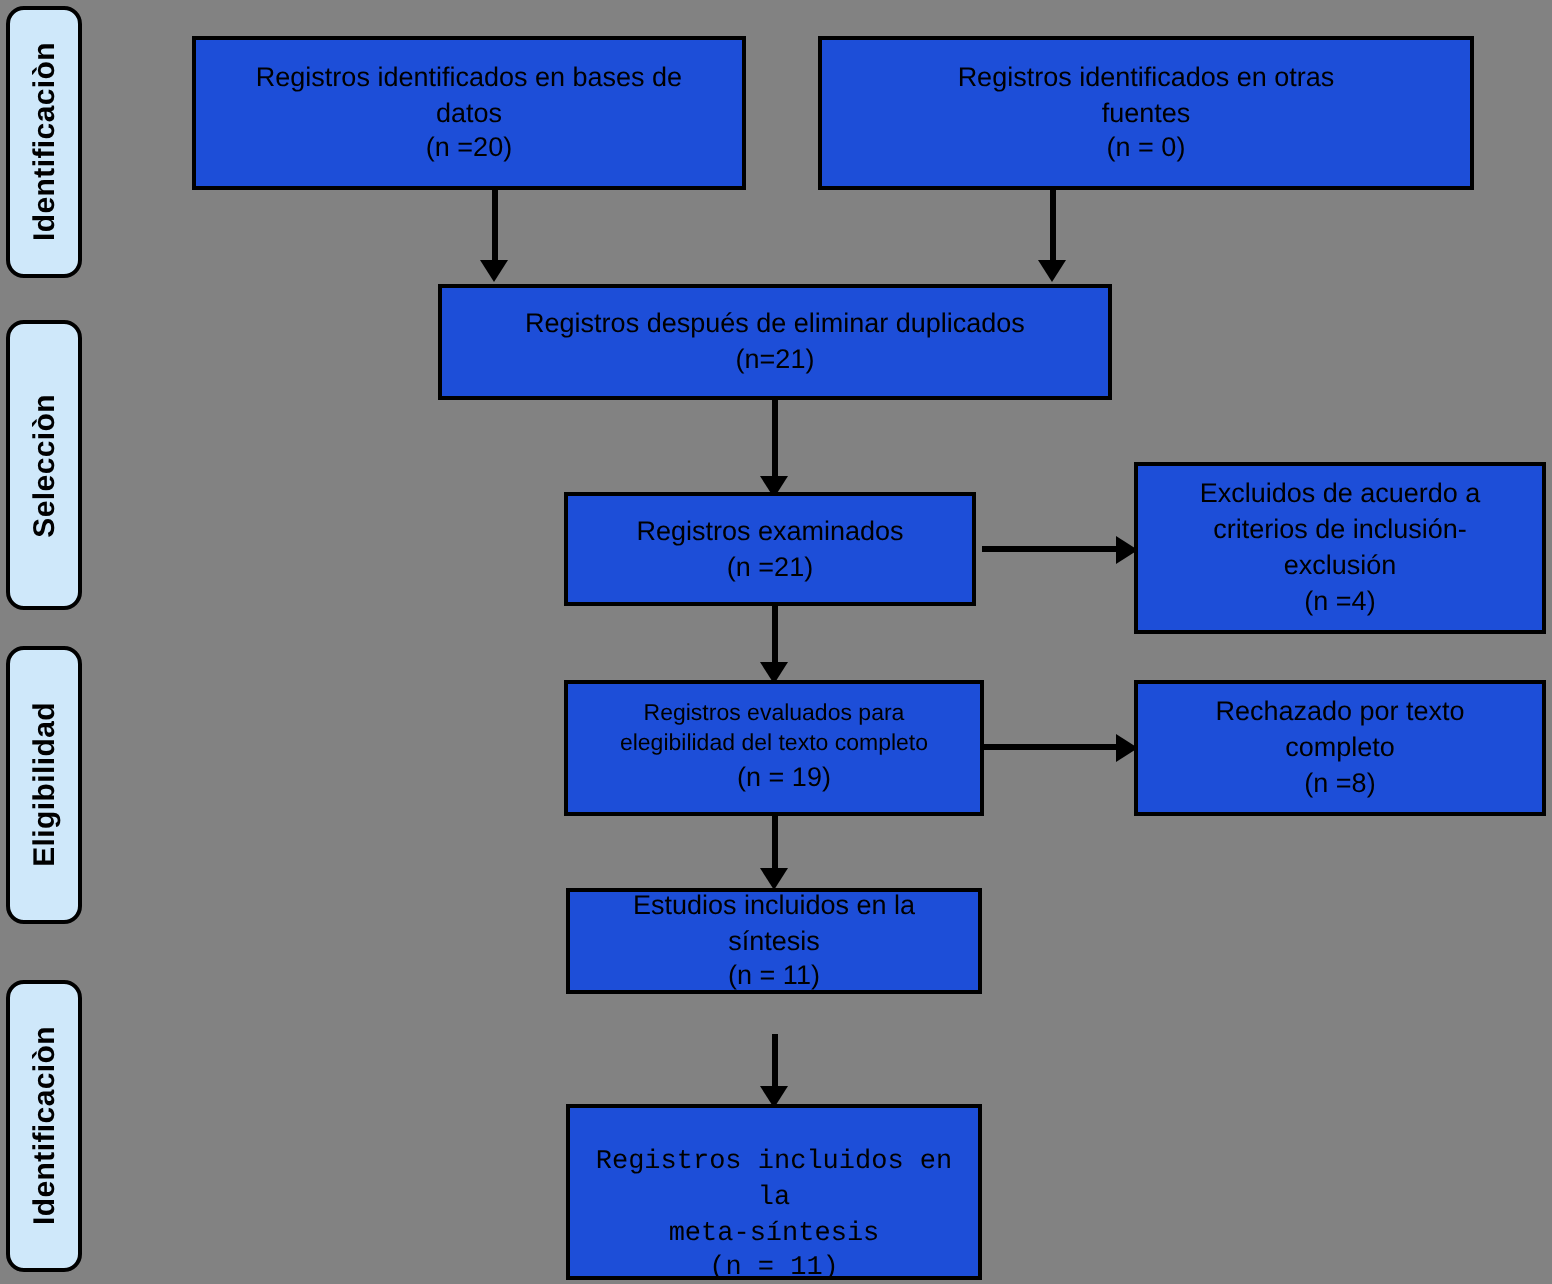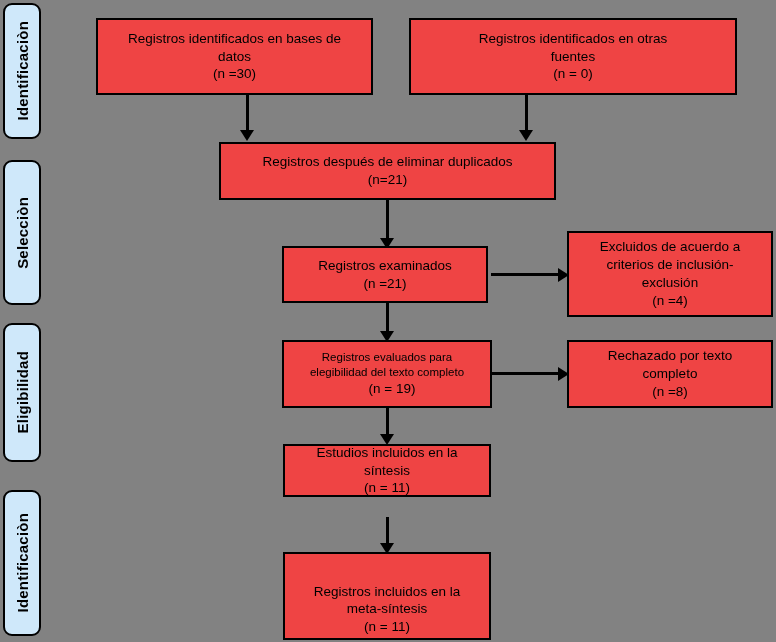--- a/index.html
+++ b/index.html
@@ -37,33 +37,33 @@
     transform: rotate(180deg);
     font-size: 15px;
     font-weight: bold;
     letter-spacing: 0.2px;
     line-height: 1;
   }
 
   
   .flow-box {
     position: absolute;
-    background: #ef4444;
+    background: #1d4ed8;
     border: 2px solid #000000;
     box-sizing: border-box;
     display: flex;
     align-items: center;
     justify-content: center;
     text-align: center;
     padding: 2px 6px;
     font-size: 13.5px;
     line-height: 1.32;
   }
   .flow-box.small-type { font-size: 11.5px; line-height: 1.3; }
-  .flow-box.top-align { align-items: flex-end; padding-top: 27px; }
+  .flow-box.top-align { align-items: center; padding-top: 27px; font-family: Liberation Mono, monospace; }
   .flow-box .box-text { display: block; width: 100%; }
 
   
   .vline {
     position: absolute;
     width: 3px;
     background: #000000;
   }
   .hline {
     position: absolute;
@@ -102,21 +102,21 @@
     <span>Eligibilidad</span>
   </div>
   <div class="stage-tab" style="top:490px; height:146px;">
     <span>Identificaciòn</span>
   </div>
 
   <div class="flow-box" style="left:96px; top:18px; width:277px; height:77px;">
     <span class="box-text">
       <span>Registros identificados en bases de</span><br>
       <span>datos</span><br>
-      <span>(n =30)</span>
+      <span>(n =20)</span>
     </span>
   </div>
 
   <div class="flow-box" style="left:409px; top:18px; width:328px; height:77px;">
     <span class="box-text">
       <span>Registros identificados en otras</span><br>
       <span>fuentes</span><br>
       <span>(n = 0)</span>
     </span>
   </div>

